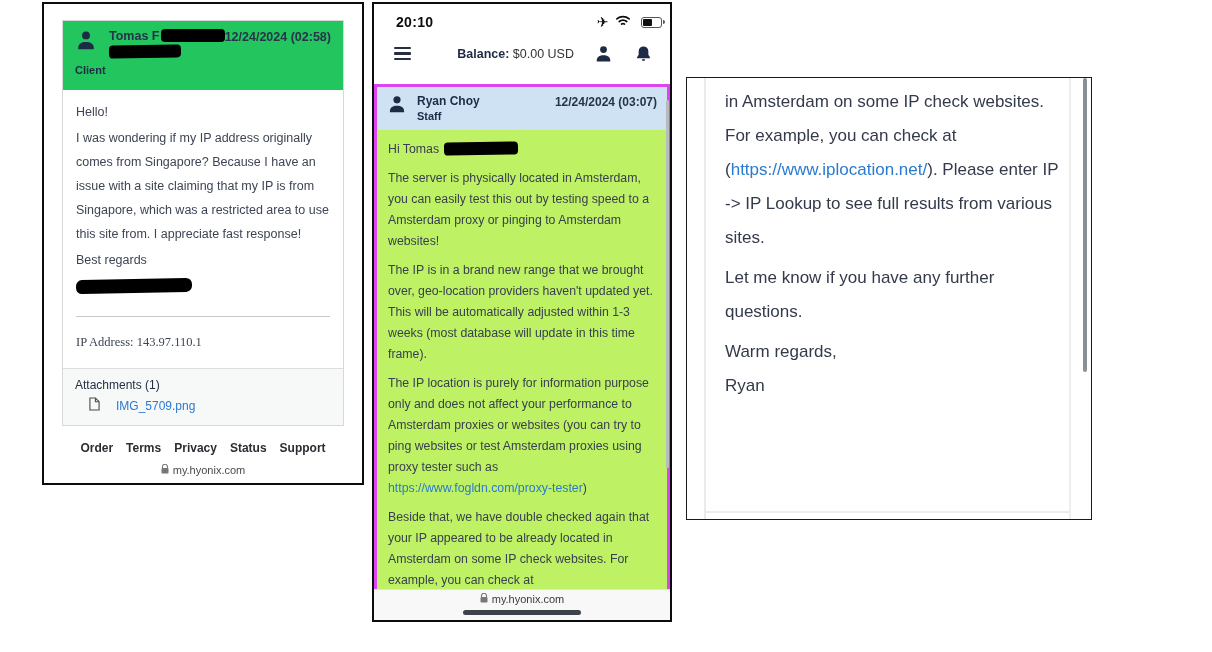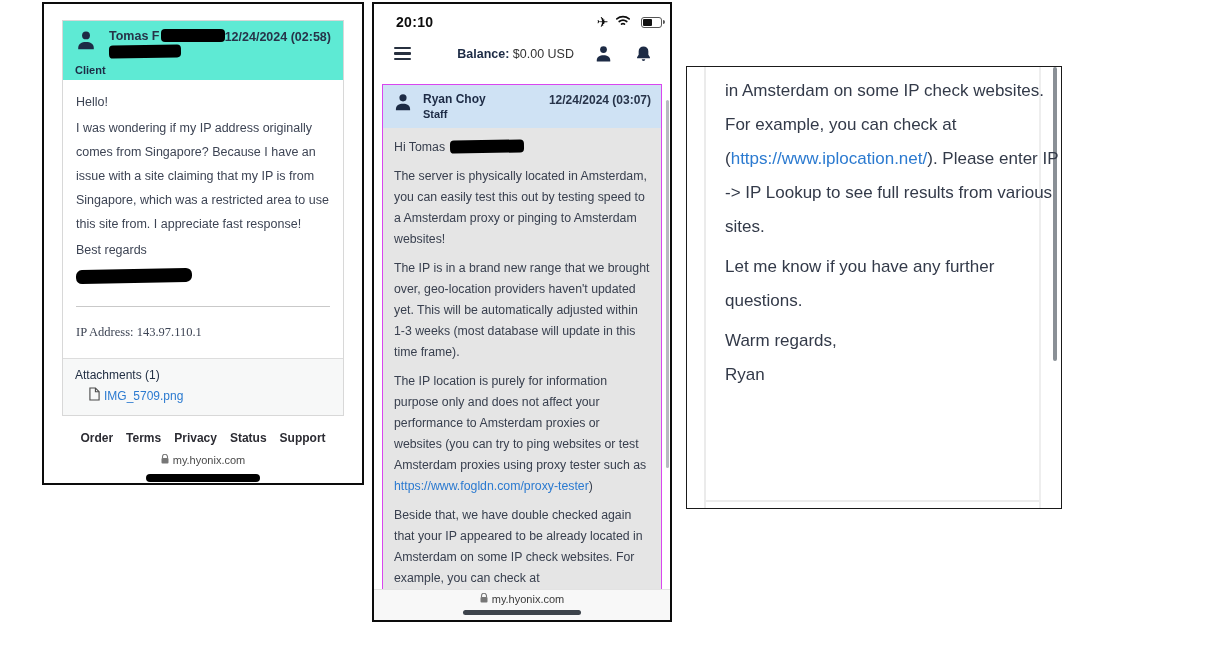--- a/index.html
+++ b/index.html
@@ -7,33 +7,33 @@
     font-family:"Liberation Sans","DejaVu Sans",sans-serif; overflow:hidden; }
   .canvas { position:relative; width:1212px; height:652px; background:#fff; }
   .redact { background:#000; border-radius:4px; display:inline-block; }
   .link { color:#2b7ad0; text-decoration:none; cursor:pointer; word-break:break-word; }
   .avatar-svg { fill:#1d2b45; }
 
   
   .panel-left { position:absolute; left:42px; top:2px; width:322px; height:483px;
     border:2px solid #0c0c0c; background:#fff; overflow:hidden; }
   .lcard { margin:16px 18px 0; border:1px solid #d8d8d8; background:#fff; }
-  .lcard-head { background:#5eead4; padding:8px 12px 4px; position:relative; }
+  .lcard-head { background:#22c55e; padding:8px 12px 14px; position:relative; }
   .lhead-row { display:flex; align-items:flex-start; }
   .lhead-name { margin-left:12px; font-size:12.5px; font-weight:600; color:#273349; line-height:15px; }
   .lhead-date { position:absolute; right:12px; top:9px; font-size:12.5px; font-weight:600; color:#273349; }
   .lrole { font-size:11px; font-weight:700; color:#1d2b45; margin-top:4px; }
   .lbody { padding:10px 13px 12px; font-size:12.5px; line-height:24px; color:#3d4454; }
   .lbody p { margin-bottom:2px; }
   .sig-bar { width:116px; height:14px; margin:5px 0 9px; transform:rotate(-1.2deg); border-radius:6px; }
   .lhr { border:none; border-top:1px solid #c9c9c9; margin:6px 0 13px; }
   .ip-line { margin-bottom:4px;font-family:Liberation Serif, serif; }
   .lattach { border-top:1px solid #ddd; background:#f7f8f8; padding:9px 12px 11px; }
   .lattach-title { font-size:12px; font-weight:400; color:#222f44; }
-  .lattach-row { margin:5px 0 0 14px; display:flex; align-items:center; gap:4px; font-size:12px; }
+  .lattach-row { margin:5px 0 0 14px; display:flex; align-items:center; gap:16px; font-size:12px; }
   .lfooter-links { margin-top:15px; display:flex; justify-content:center; gap:13px;
     font-size:12px; font-weight:600; color:#2c2c33; }
   .lfooter-links span { cursor:pointer; }
   .lurl { margin-top:9px; display:flex; justify-content:center; align-items:center; gap:4px;
     font-size:11px; color:#4a4a4a; }
   .lredact-bottom { width:114px; height:8px; background:#000; border-radius:5px; margin:8px auto 0; }
 
   
   .panel-mid { position:absolute; left:372px; top:2px; width:300px; height:620px;
     border:2px solid #0c0c0c; background:#fff; overflow:hidden; }
@@ -46,37 +46,37 @@
     background:#555; border-radius:0 2px 2px 0; }
   .battery-fill { position:absolute; left:1px; top:1px; bottom:1px; width:45%; background:#111; border-radius:1px; }
   .mnav { display:flex; align-items:center; padding:13px 18px 10px 20px; }
   .hamburger { width:17px; cursor:pointer; }
   .hamburger div { height:2.4px; background:#27303f; border-radius:1px; margin-bottom:3px; }
   .hamburger div:last-child { margin-bottom:0; }
   .mbalance { margin-left:auto; font-size:12.5px; color:#333; margin-right:20px; }
   .mbalance b { color:#1d2b45; font-weight:700; }
   .mnav-ic { margin-right:0; cursor:pointer; display:flex; }
   .mnav-ic + .mnav-ic { margin-left:22px; }
-  .mcard { margin:11px 8px 0; border:1px solid #d946ef; background:#e5e5e5; }
+  .mcard { margin:11px 0 0; border:3px solid #d946ef; background:#bef264; }
   .mcard-head { background:#cfe2f4; padding:7px 10px; position:relative; display:flex; align-items:flex-start; }
   .mhead-name { margin-left:10px; }
   .mhead-name .n1 { font-size:12px; font-weight:700; color:#1d2b45; line-height:14px; }
   .mhead-name .n2 { font-size:11px; font-weight:700; color:#1d2b45; line-height:13px; margin-top:2px; }
   .mhead-date { position:absolute; right:10px; top:8px; font-size:12px; font-weight:600; color:#273349; }
   .mbody { padding:9px 11px; font-size:12.3px; line-height:21px; color:#39404f; }
   .mbody p { margin-bottom:8px; }
   .mid-scrollbar { position:absolute; right:1px; top:96px; width:3px; height:368px;
     background:#b7bbc0; border-radius:2px; z-index:3; }
   .mfooter { position:absolute; left:0; right:0; bottom:0; height:31px; background:#f8f8f8;
     border-top:1px solid #e3e3e3; z-index:2; display:flex; flex-direction:column; align-items:center; }
   .mfooter-url { margin-top:3px; display:flex; align-items:center; gap:4px; font-size:11px; color:#3a3a3a; }
   .home-bar { width:118px; height:5px; background:#3d434b; border-radius:3px; margin-top:5px; cursor:pointer; }
 
   
-  .panel-right { position:absolute; left:686px; top:66px; width:376px; height:443px;
+  .panel-right { position:absolute; left:686px; top:77px; width:406px; height:443px;
     border:1px solid #1a1a1a; background:#fff; overflow:hidden; }
   .r-left-edge { position:absolute; left:17px; top:0; bottom:0; width:2px; background:#ebebeb; }
   .r-right-edge { position:absolute; right:20px; top:0; bottom:0; width:2px; background:#eeeeee; }
   .r-bottom-edge { position:absolute; left:19px; right:22px; bottom:6px; height:2px; background:#ececec; }
   .r-scrollbar { position:absolute; right:4px; top:0; width:4px; height:294px; background:#8a9096; border-radius:2px; }
   .rtext { position:absolute; left:38px; top:7px; width:334px; font-size:17px; line-height:34px; color:#333a49; }
   .rtext p { margin-bottom:6px; }
   .rtext p.tight { margin-bottom:0; }
 </style>
 </head>

